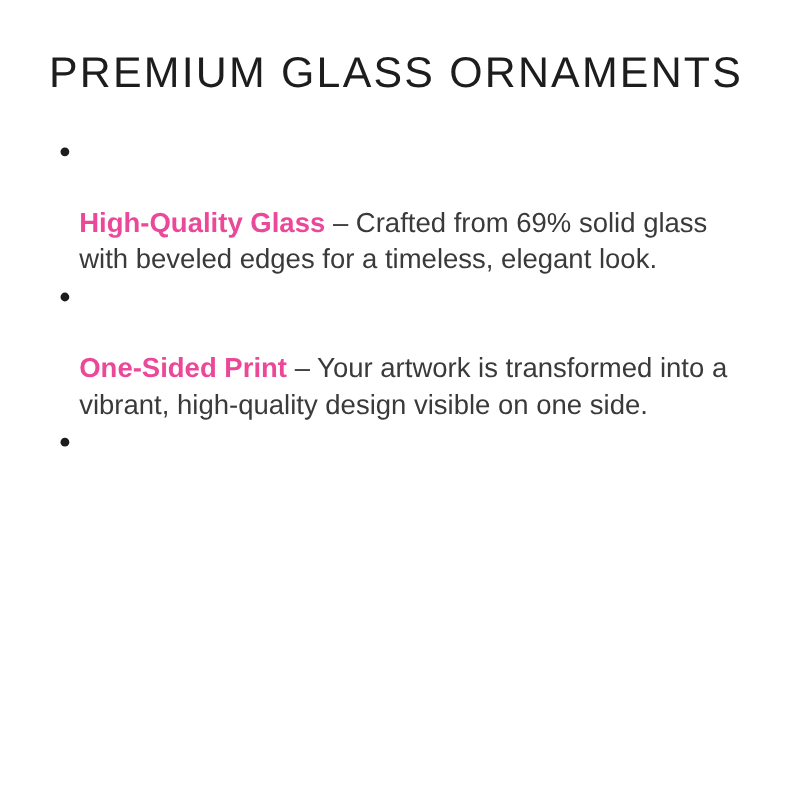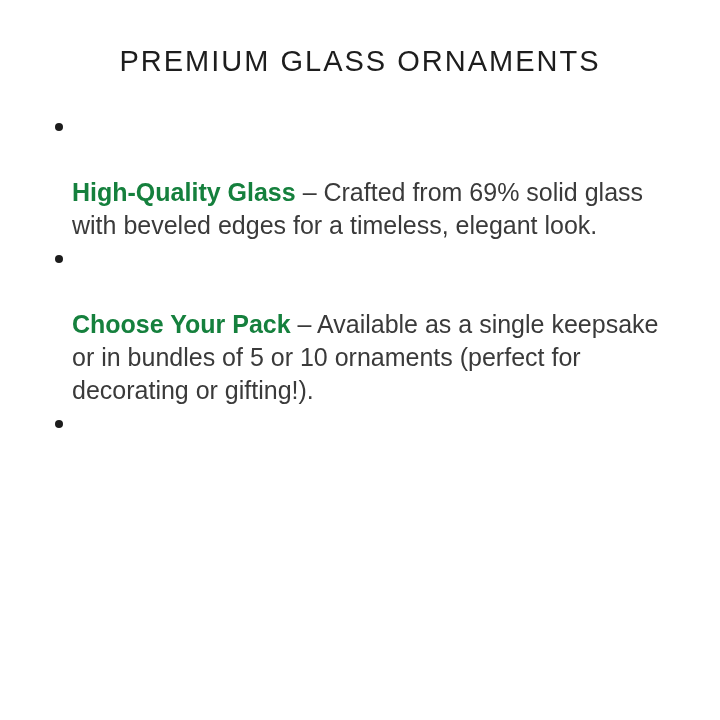--- a/index.html
+++ b/index.html
@@ -14,21 +14,21 @@
     background: #ffffff;
     overflow: hidden;
     font-family: "Liberation Sans", sans-serif;
     box-sizing: border-box;
   }
   .title {
     margin: 46px 18px 0;
     text-align: center;
     font-family: "Liberation Sans", sans-serif;
     font-weight: 300;
-    font-size: 29px;
+    font-size: 39px;
     letter-spacing: 2px;
     color: #1d1d1d;
     line-height: 1.1;
   }
   .features {
     list-style: none;
     margin: 32px 0 0;
     padding: 0 34px 0 72px;
     font-size: 25px;
     line-height: 33px;
@@ -42,41 +42,40 @@
     position: absolute;
     left: -17px;
     top: 13px;
     width: 8px;
     height: 8px;
     border-radius: 50%;
     background: #1c1c1c;
   }
   .feature strong {
     font-weight: 700;
-    color: #15803d;
+    color: #ec4899;
   }
 </style>
 </head>
 <body>
 
 <div class="page">
 
   <h1 class="title">PREMIUM GLASS ORNAMENTS</h1>
 
   <ul class="features">
     <li class="feature">
       <span class="bullet-dot"></span>
       <strong>High-Quality Glass</strong> <span>– Crafted from 69% solid glass
 with beveled edges for a timeless, elegant look.</span>
     </li>
     <li class="feature">
       <span class="bullet-dot"></span>
-      <strong>Choose Your Pack</strong> <span>– Available as a single keepsake
-or in bundles of 5 or 10 ornaments (perfect for
-decorating or gifting!).</span>
+      <strong>One-Sided Print</strong> <span>– Your artwork is transformed into a
+vibrant, high-quality design visible on one side.</span>
     </li>
     <li class="feature">
       <span class="bullet-dot"></span>
        
     </li>
 
   </ul>
 
 </div>
 

